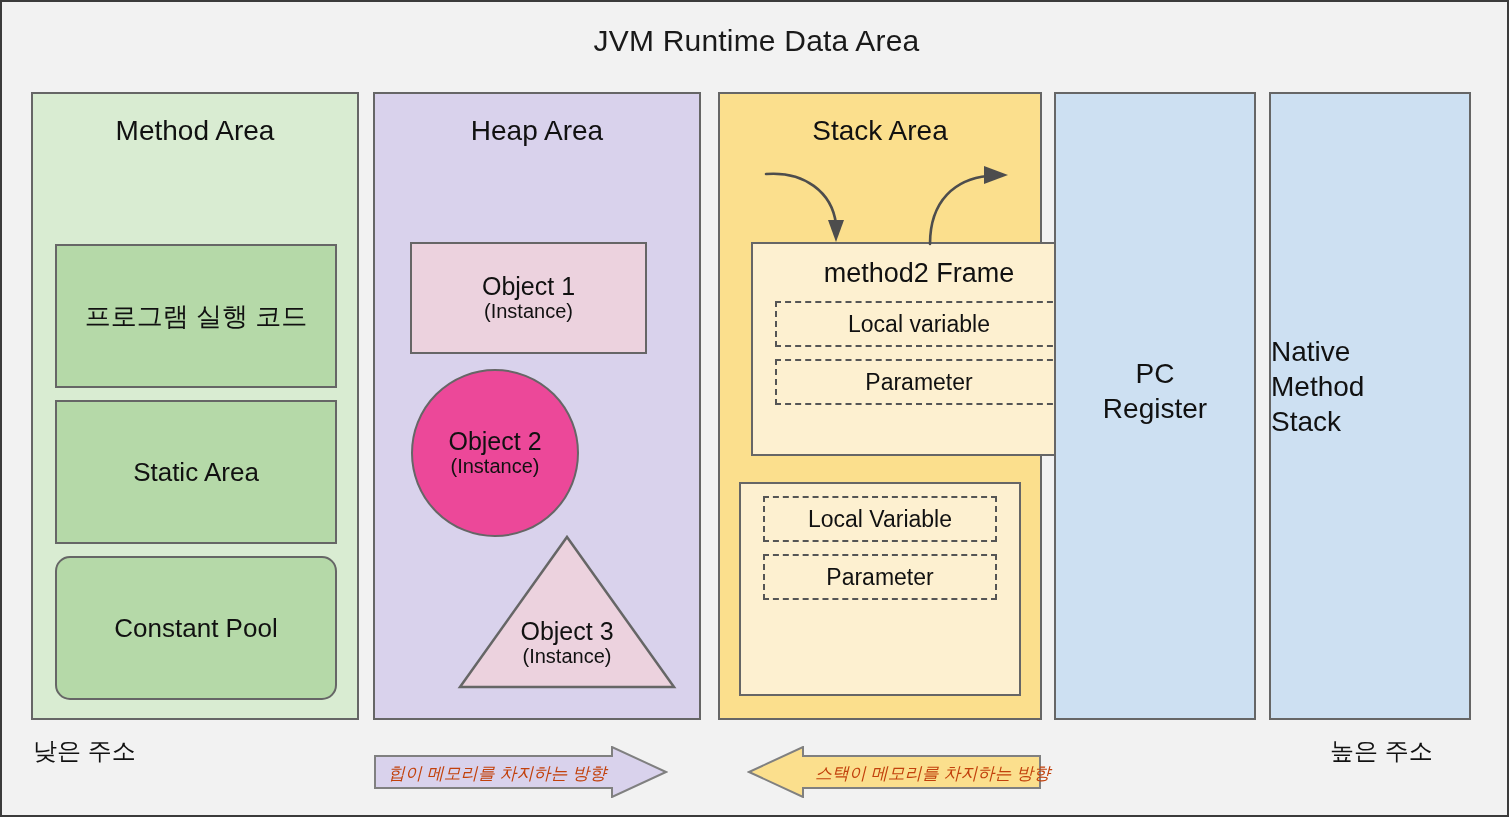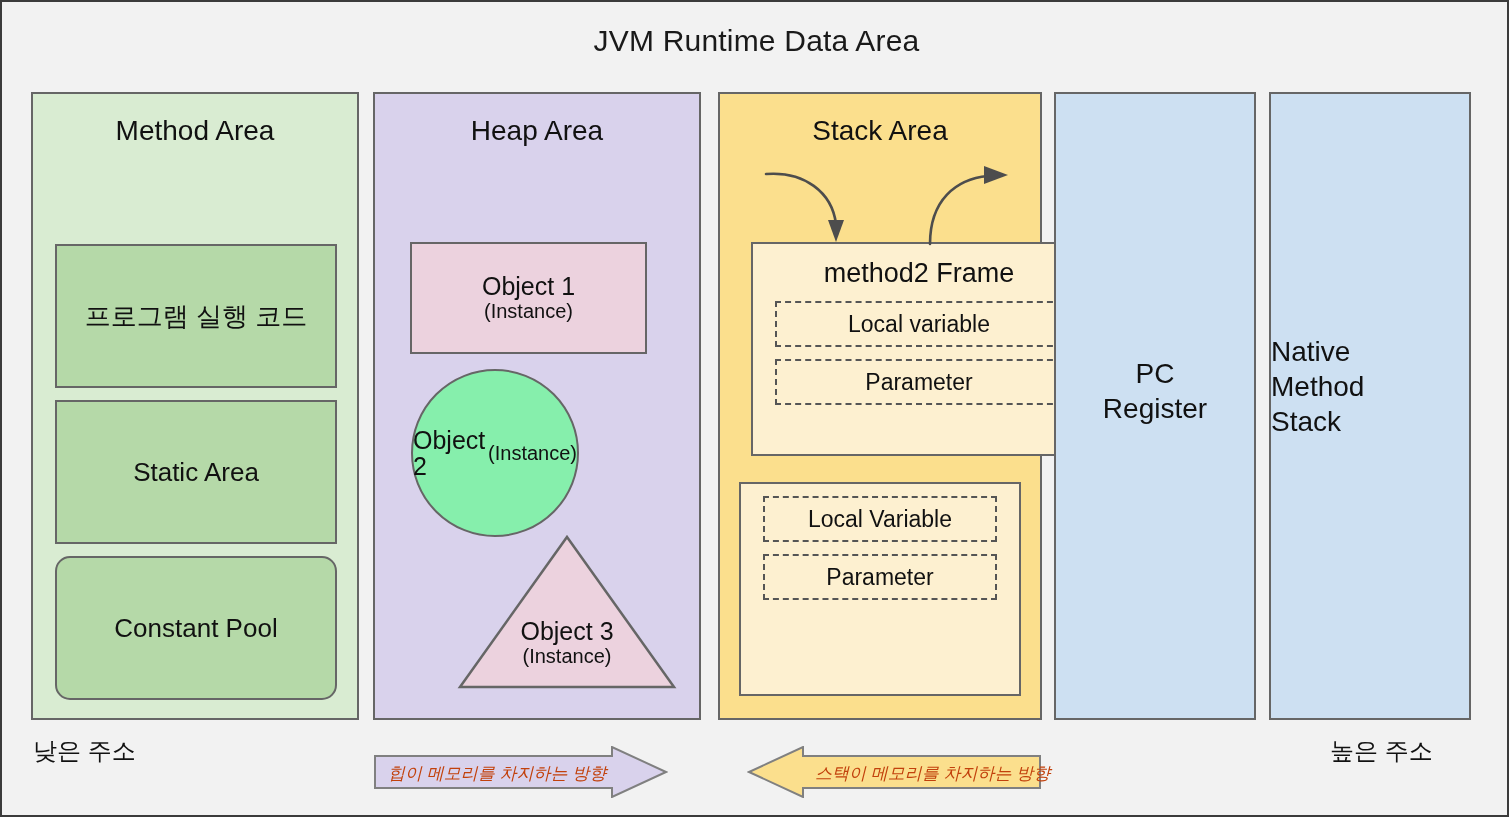--- a/index.html
+++ b/index.html
@@ -73,25 +73,25 @@
     background: #ecd2de;
     border: 2px solid #666666;
     display: flex;
     flex-direction: column;
     align-items: center;
     justify-content: center;
   }
   .heap-circle {
     position: absolute;
     box-sizing: border-box;
-    background: #86efac;
+    background: #ec4899;
     border: 2px solid #666666;
     border-radius: 50%;
     display: flex;
-    flex-direction: row;
+    flex-direction: column;
     align-items: center;
     justify-content: center;
   }
   .heap-tri-wrap {
     position: absolute;
   }
   .heap-tri-wrap svg { display: block; }
   .tri-label {
     position: absolute;
     width: 100%;

